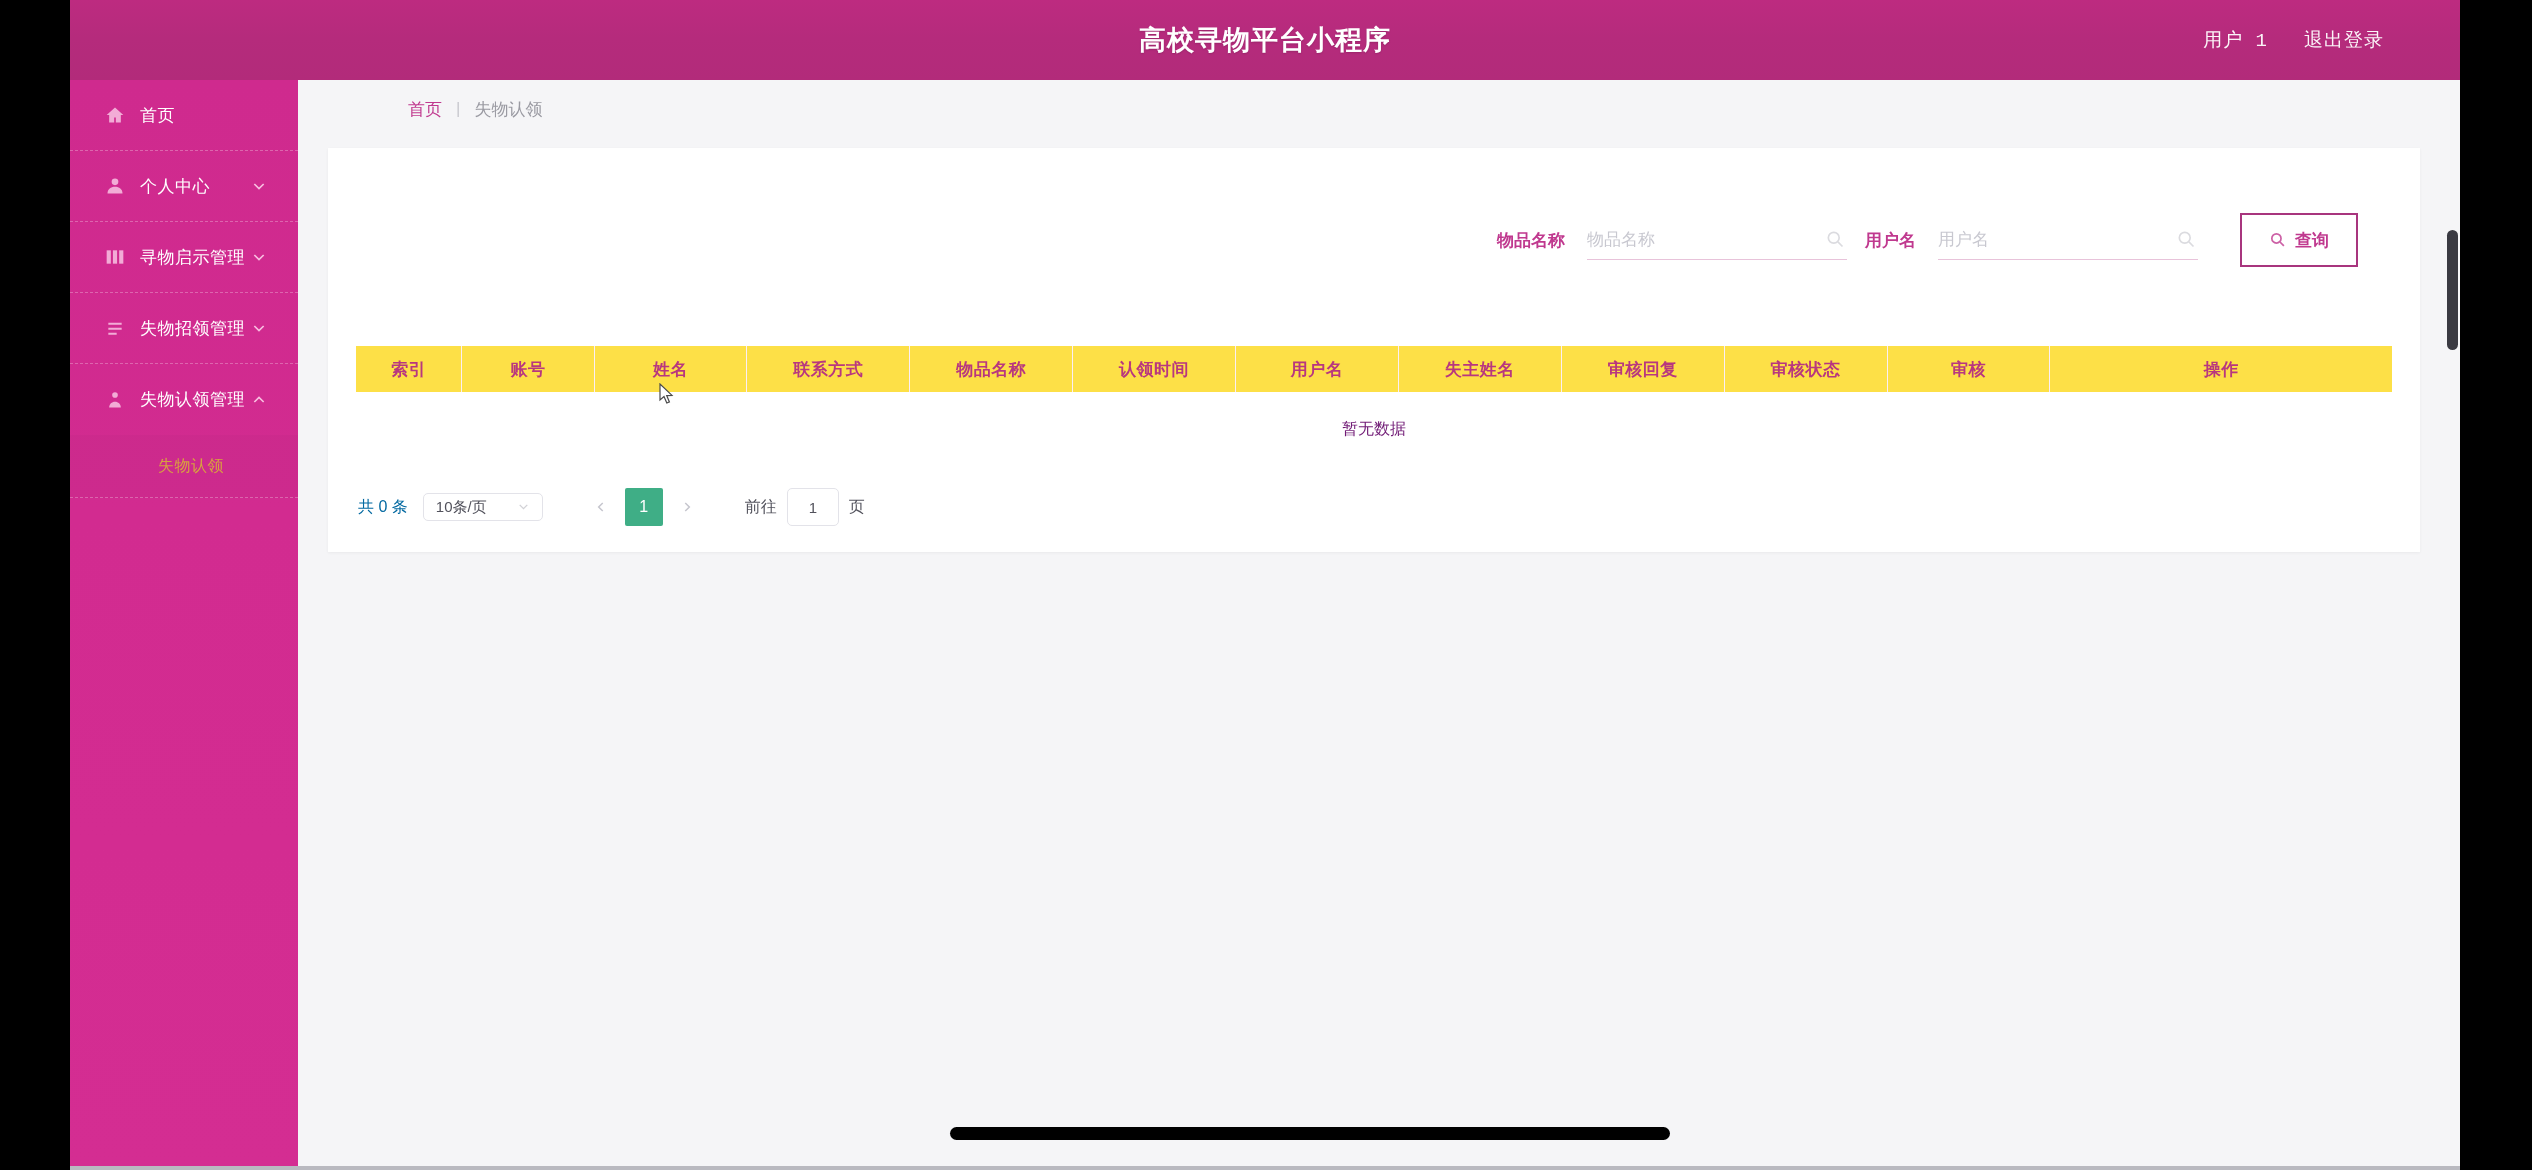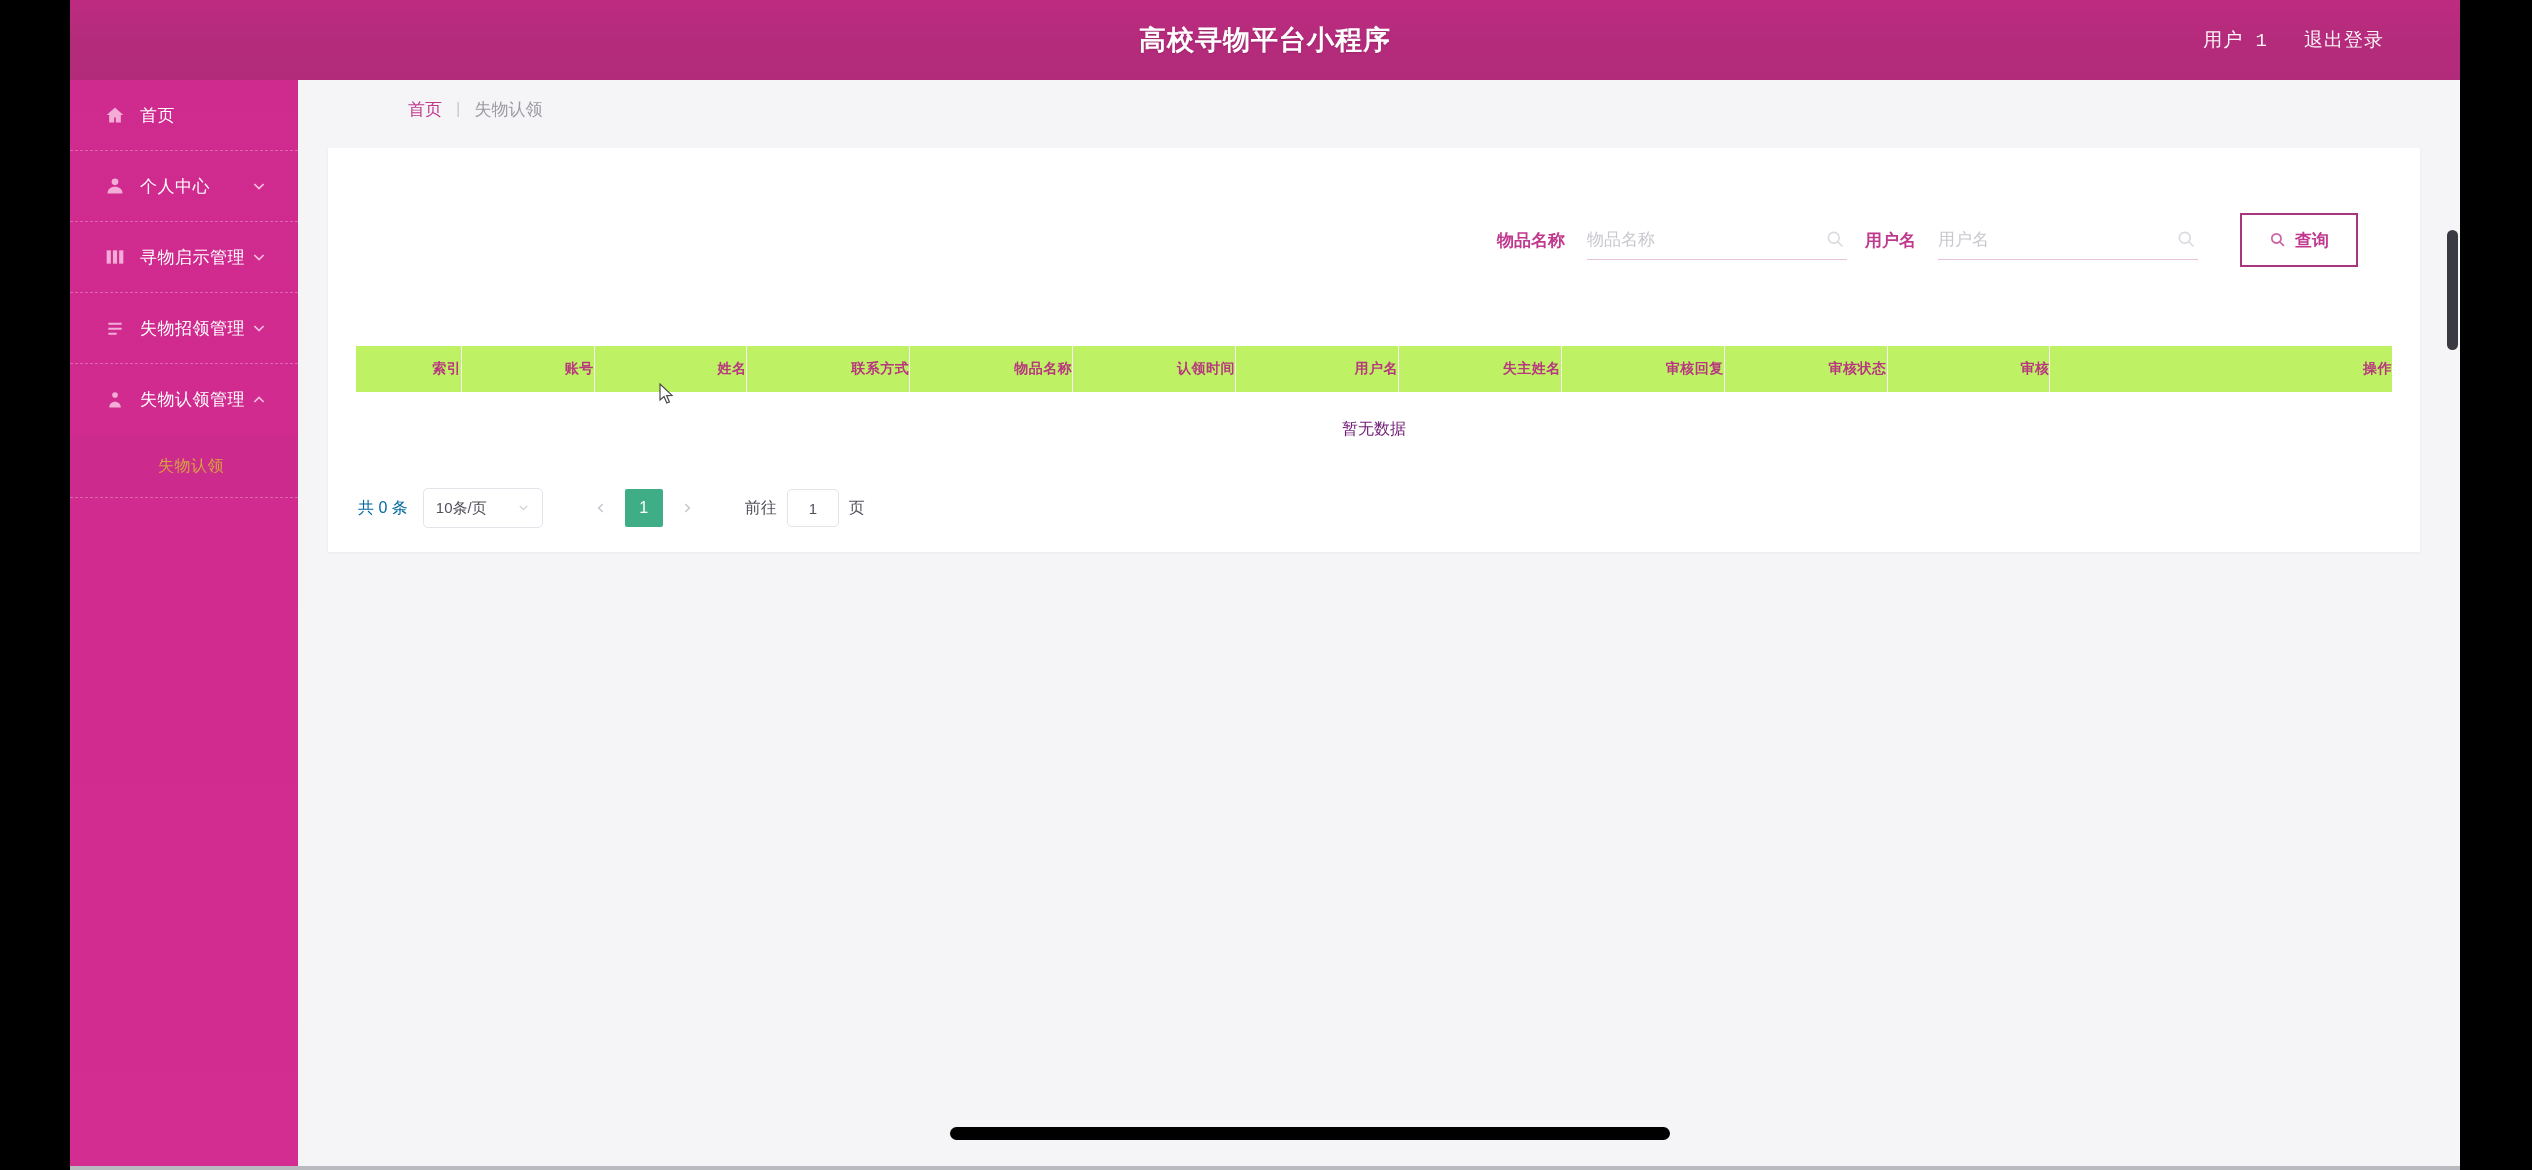--- a/index.html
+++ b/index.html
@@ -156,46 +156,46 @@
     font-family: "Liberation Sans", "DejaVu Sans", sans-serif;
   }
   #query-btn .q-icon { width: 18px; height: 18px; opacity: .8; }
 
   
   #table-area {
     position: absolute; left: 28px; right: 28px; top: 198px;
   }
   table.grid { width: 100%; border-collapse: collapse; table-layout: fixed; }
   table.grid thead th {
-    background: #bef264;
+    background: #fde047;
     color: #b8377f;
-    font-size: 14px;
+    font-size: 17px;
     font-weight: bold;
     height: 46px;
-    text-align: right;
+    text-align: center;
     border-right: 1px solid #fbeef6;
     letter-spacing: .5px;
   }
   table.grid thead th:last-child { border-right: none; }
   #empty-row {
     height: 74px;
     display: flex; align-items: center; justify-content: center;
     color: #701a75; font-size: 16px;
     background: #ffffff;
   }
 
   
   #pagination {
     position: absolute; left: 30px; top: 340px;
     display: flex; align-items: center;
     font-size: 16px; color: #5c5c66;
   }
   #pagination .total { margin-right: 15px; color: #0369a1; }
   #pagination .pagesize {
-    width: 120px; height: 40px;
+    width: 120px; height: 28px;
     border: 1px solid #e3e3e9; border-radius: 5px;
     display: flex; align-items: center; justify-content: space-between;
     padding: 4px 12px; cursor: pointer;
     color: #52525c; font-size: 15px; background: #fff;
   }
   #pagination .pagesize .ps-caret { opacity: .45; }
   .page-nav {
     display: flex; align-items: center; margin-left: 40px; gap: 6px;
   }
   .page-arrow {

